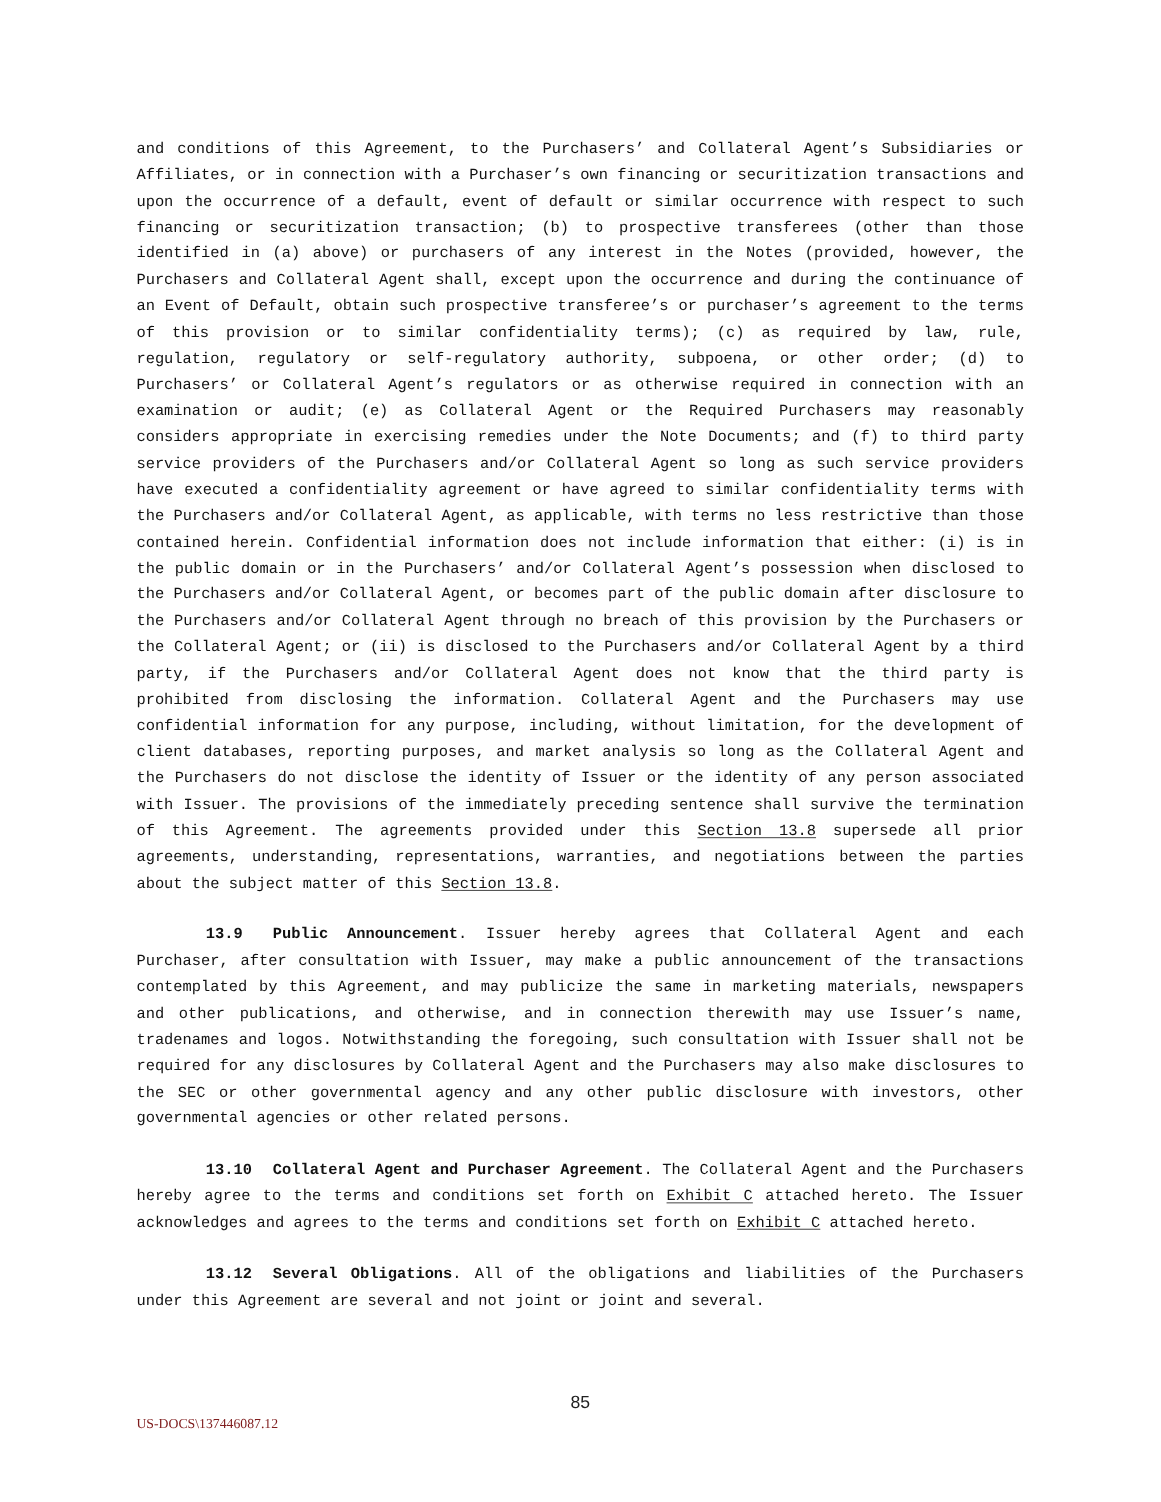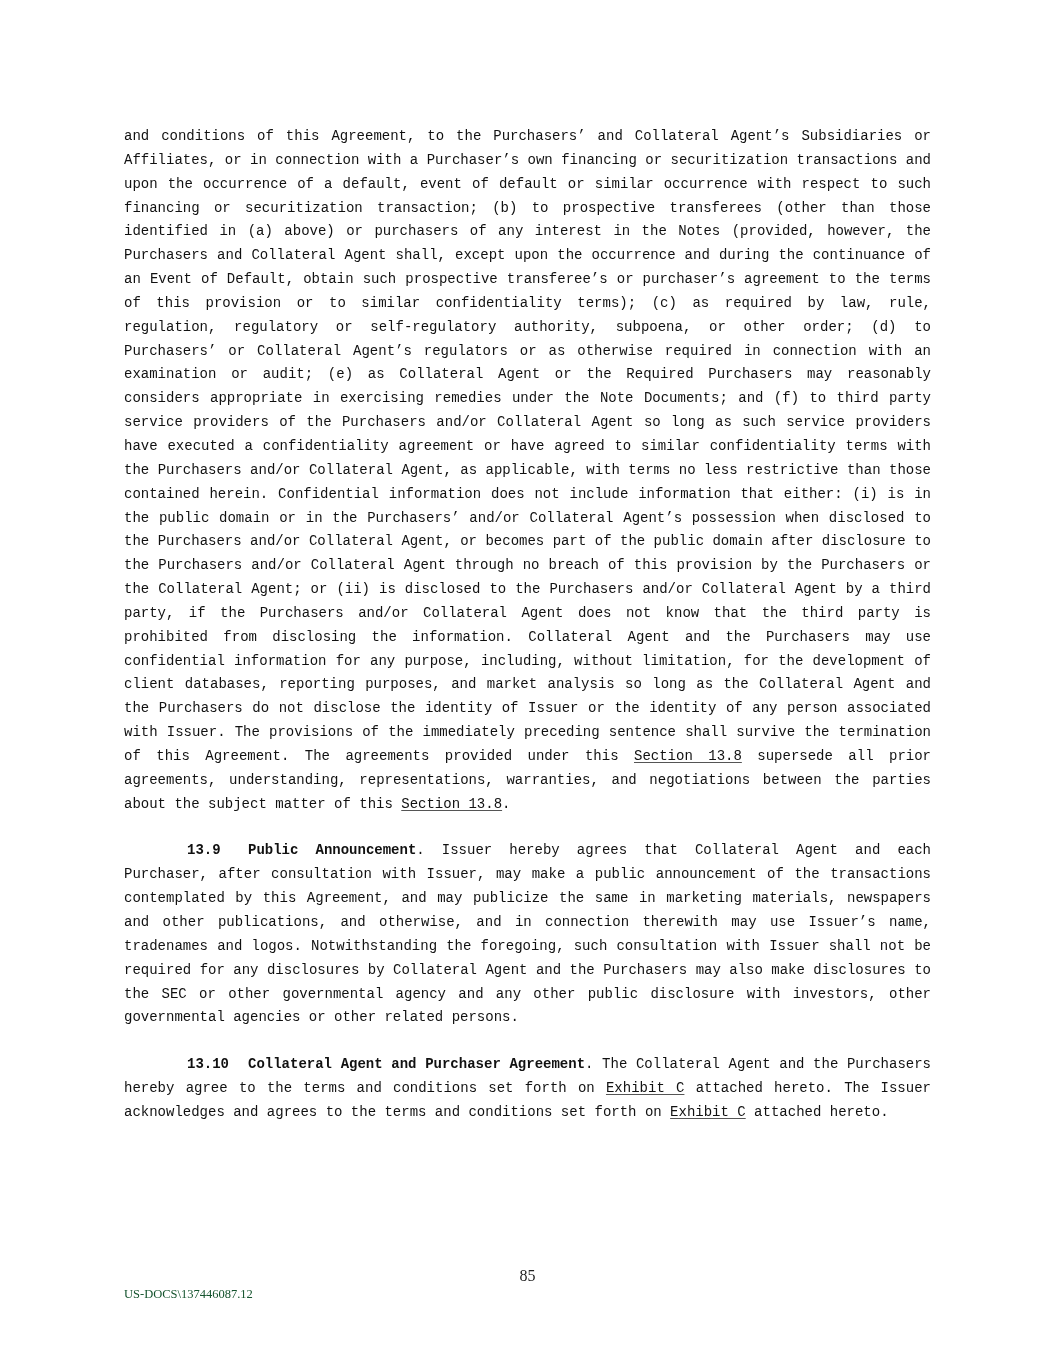--- a/index.html
+++ b/index.html
@@ -10,36 +10,37 @@
       font-size: 14px; line-height: 23.85px; color: #111111;
       text-align: justify;
     }
     .para { margin: 0 0 23px 0; }
     .para.indented { text-indent: 63px; }
     .sec-num { font-weight: bold; display: inline-block; text-indent: 0; }
     .sec-title { font-weight: bold; margin-top: 40px; }
     .xref { text-decoration: underline; text-decoration-color: #555; text-underline-offset: 2px; color: #111; cursor: pointer; }
     .page-number {
       position: absolute; left: 0; width: 1055px; text-align: center; top: 1267px;
-      font-family: Liberation Serif, serif; font-size: 16px; color: #222;
+      font-family: Liberation Sans, sans-serif; font-size: 16px; color: #222;
     }
     .doc-id {
       position: absolute; left: 124px; top: 1287px;
-      font-family: "Liberation Serif", serif; font-size: 12.5px; color: #14532d;
+      font-family: "Liberation Serif", serif; font-size: 12.5px; color: #7f1d1d;
     }
   </style>
 </head>
 <body>
 
 <div class="page">
 
   <p class="para"><span>and conditions of this Agreement, to the Purchasers’ and Collateral Agent’s Subsidiaries or Affiliates, or in connection with a Purchaser’s own financing or securitization transactions and upon the occurrence of a default, event of default or similar occurrence with respect to such financing or securitization transaction; (b) to prospective transferees (other than those identified in (a) above) or purchasers of any interest in the Notes (provided, however, the Purchasers and Collateral Agent shall, except upon the occurrence and during the continuance of an Event of Default, obtain such prospective transferee’s or purchaser’s agreement to the terms of this provision or to similar confidentiality terms); (c) as required by law, rule, regulation, regulatory or self-regulatory authority, subpoena, or other order; (d) to Purchasers’ or Collateral Agent’s regulators or as otherwise required in connection with an examination or audit; (e) as Collateral Agent or the Required Purchasers may reasonably considers appropriate in exercising remedies under the Note Documents; and (f) to third party service providers of the Purchasers and/or Collateral Agent so long as such service providers have executed a confidentiality agreement or have agreed to similar confidentiality terms with the Purchasers and/or Collateral Agent, as applicable, with terms no less restrictive than those contained herein. Confidential information does not include information that either: (i) is in the public domain or in the Purchasers’ and/or Collateral Agent’s possession when disclosed to the Purchasers and/or Collateral Agent, or becomes part of the public domain after disclosure to the Purchasers and/or Collateral Agent through no breach of this provision by the Purchasers or the Collateral Agent; or (ii) is disclosed to the Purchasers and/or Collateral Agent by a third party, if the Purchasers and/or Collateral Agent does not know that the third party is prohibited from disclosing the information. Collateral Agent and the Purchasers may use confidential information for any purpose, including, without limitation, for the development of client databases, reporting purposes, and market analysis so long as the Collateral Agent and the Purchasers do not disclose the identity of Issuer or the identity of any person associated with Issuer. The provisions of the immediately preceding sentence shall survive the termination of this Agreement. The agreements provided under this </span><span class="xref">Section 13.8</span><span> supersede all prior agreements, understanding, representations, warranties, and negotiations between the parties about the subject matter of this </span><span class="xref">Section 13.8</span><span>.</span></p>
 
   <p class="para indented"><span class="sec-num" style="width:61px">13.9</span><span class="sec-title">Public Announcement</span><span>. Issuer hereby agrees that Collateral Agent and each Purchaser, after consultation with Issuer, may make a public announcement of the transactions contemplated by this Agreement, and may publicize the same in marketing materials, newspapers and other publications, and otherwise, and in connection therewith may use Issuer’s name, tradenames and logos. Notwithstanding the foregoing, such consultation with Issuer shall not be required for any disclosures by Collateral Agent and the Purchasers may also make disclosures to the SEC or other governmental agency and any other public disclosure with investors, other governmental agencies or other related persons.</span></p>
 
   <p class="para indented"><span class="sec-num" style="width:61px">13.10</span><span class="sec-title">Collateral Agent and Purchaser Agreement</span><span>. The Collateral Agent and the Purchasers hereby agree to the terms and conditions set forth on </span><span class="xref">Exhibit C</span><span> attached hereto. The Issuer acknowledges and agrees to the terms and conditions set forth on </span><span class="xref">Exhibit C</span><span> attached hereto.</span></p>
 
 
+  <p class="para indented"><span class="sec-num" style="width:61px">13.12</span><span class="sec-title">Several Obligations</span><span>. All of the obligations and liabilities of the Purchasers under this Agreement are several and not joint or joint and several.</span></p>
 
 </div>
 
 <div class="page-number">85</div>
 <div class="doc-id">US-DOCS\137446087.12</div>
 
 </body></html>

